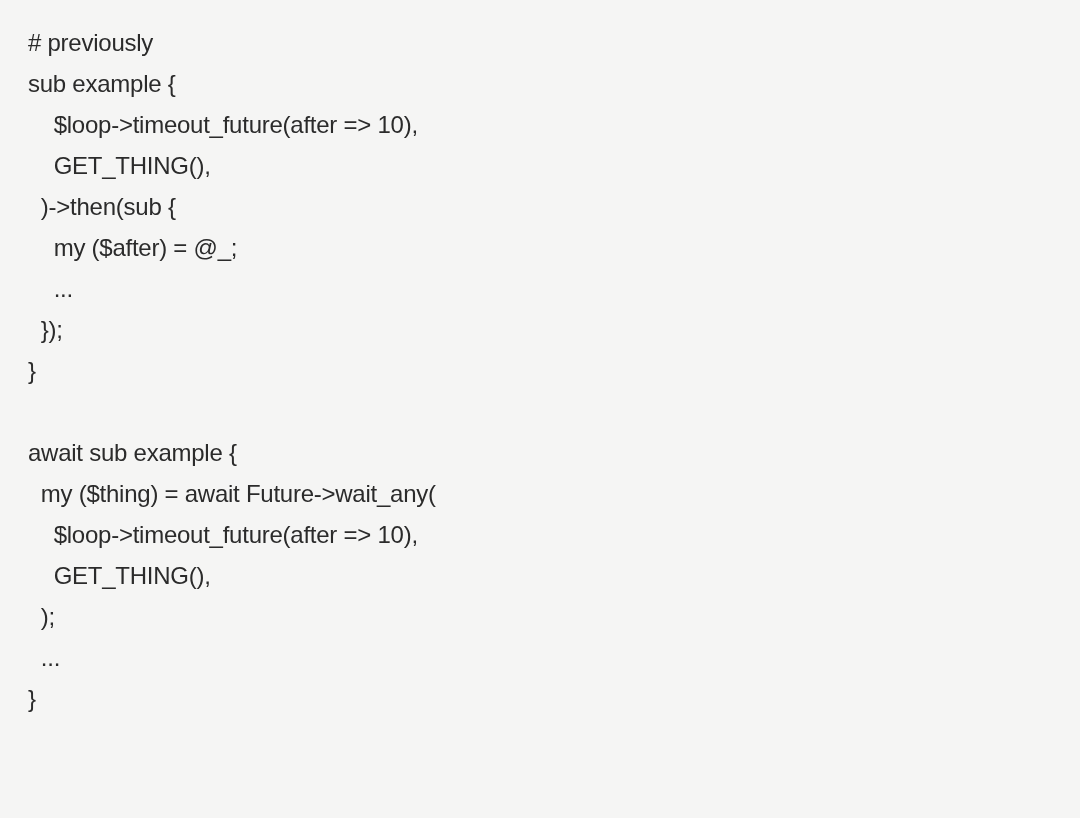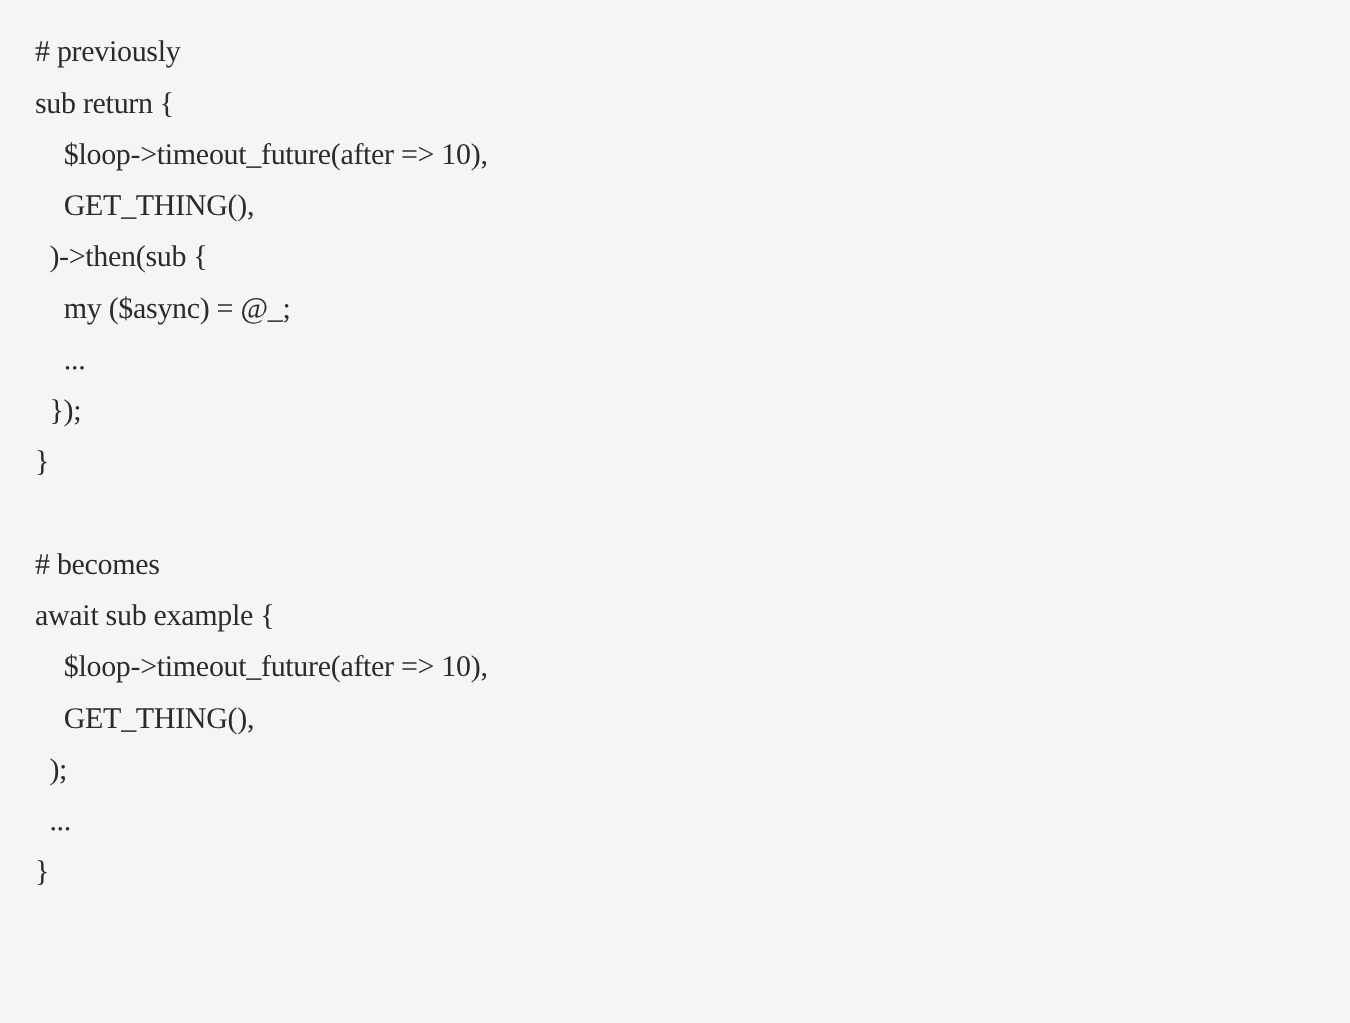--- a/index.html
+++ b/index.html
@@ -13,47 +13,47 @@
     font-family: "DejaVu Sans Mono", "Liberation Mono", monospace;
     overflow: hidden;
   }
   #code-block {
     position: absolute;
     left: 28px;
     top: 22px;
     width: 1024px;
   }
   .code-line {
-    font-family: Liberation Serif, serif;
+    font-family: Liberation Sans, sans-serif;
     font-size: 24px;
     line-height: 41px;
     height: 41px;
     color: #2b2b2b;
     white-space: pre;
     letter-spacing: -0.25px;
     font-weight: 400;
   }
   .code-line.blank {
     color: transparent;
   }
 </style>
 </head>
 <body>
 
 <div id="code-block">
     <div class="code-line"># previously</div>
-    <div class="code-line">sub return {</div>
+    <div class="code-line">sub example {</div>
     <div class="code-line">    $loop-&gt;timeout_future(after =&gt; 10),</div>
     <div class="code-line">    GET_THING(),</div>
     <div class="code-line">  )-&gt;then(sub {</div>
-    <div class="code-line">    my ($async) = @_;</div>
+    <div class="code-line">    my ($after) = @_;</div>
     <div class="code-line">    ...</div>
     <div class="code-line">  });</div>
     <div class="code-line">}</div>
     <div class="code-line blank"></div>
-    <div class="code-line"># becomes</div>
     <div class="code-line">await sub example {</div>
+    <div class="code-line">  my ($thing) = await Future-&gt;wait_any(</div>
     <div class="code-line">    $loop-&gt;timeout_future(after =&gt; 10),</div>
     <div class="code-line">    GET_THING(),</div>
     <div class="code-line">  );</div>
     <div class="code-line">  ...</div>
     <div class="code-line">}</div>
   </div>
 
 </body></html>

